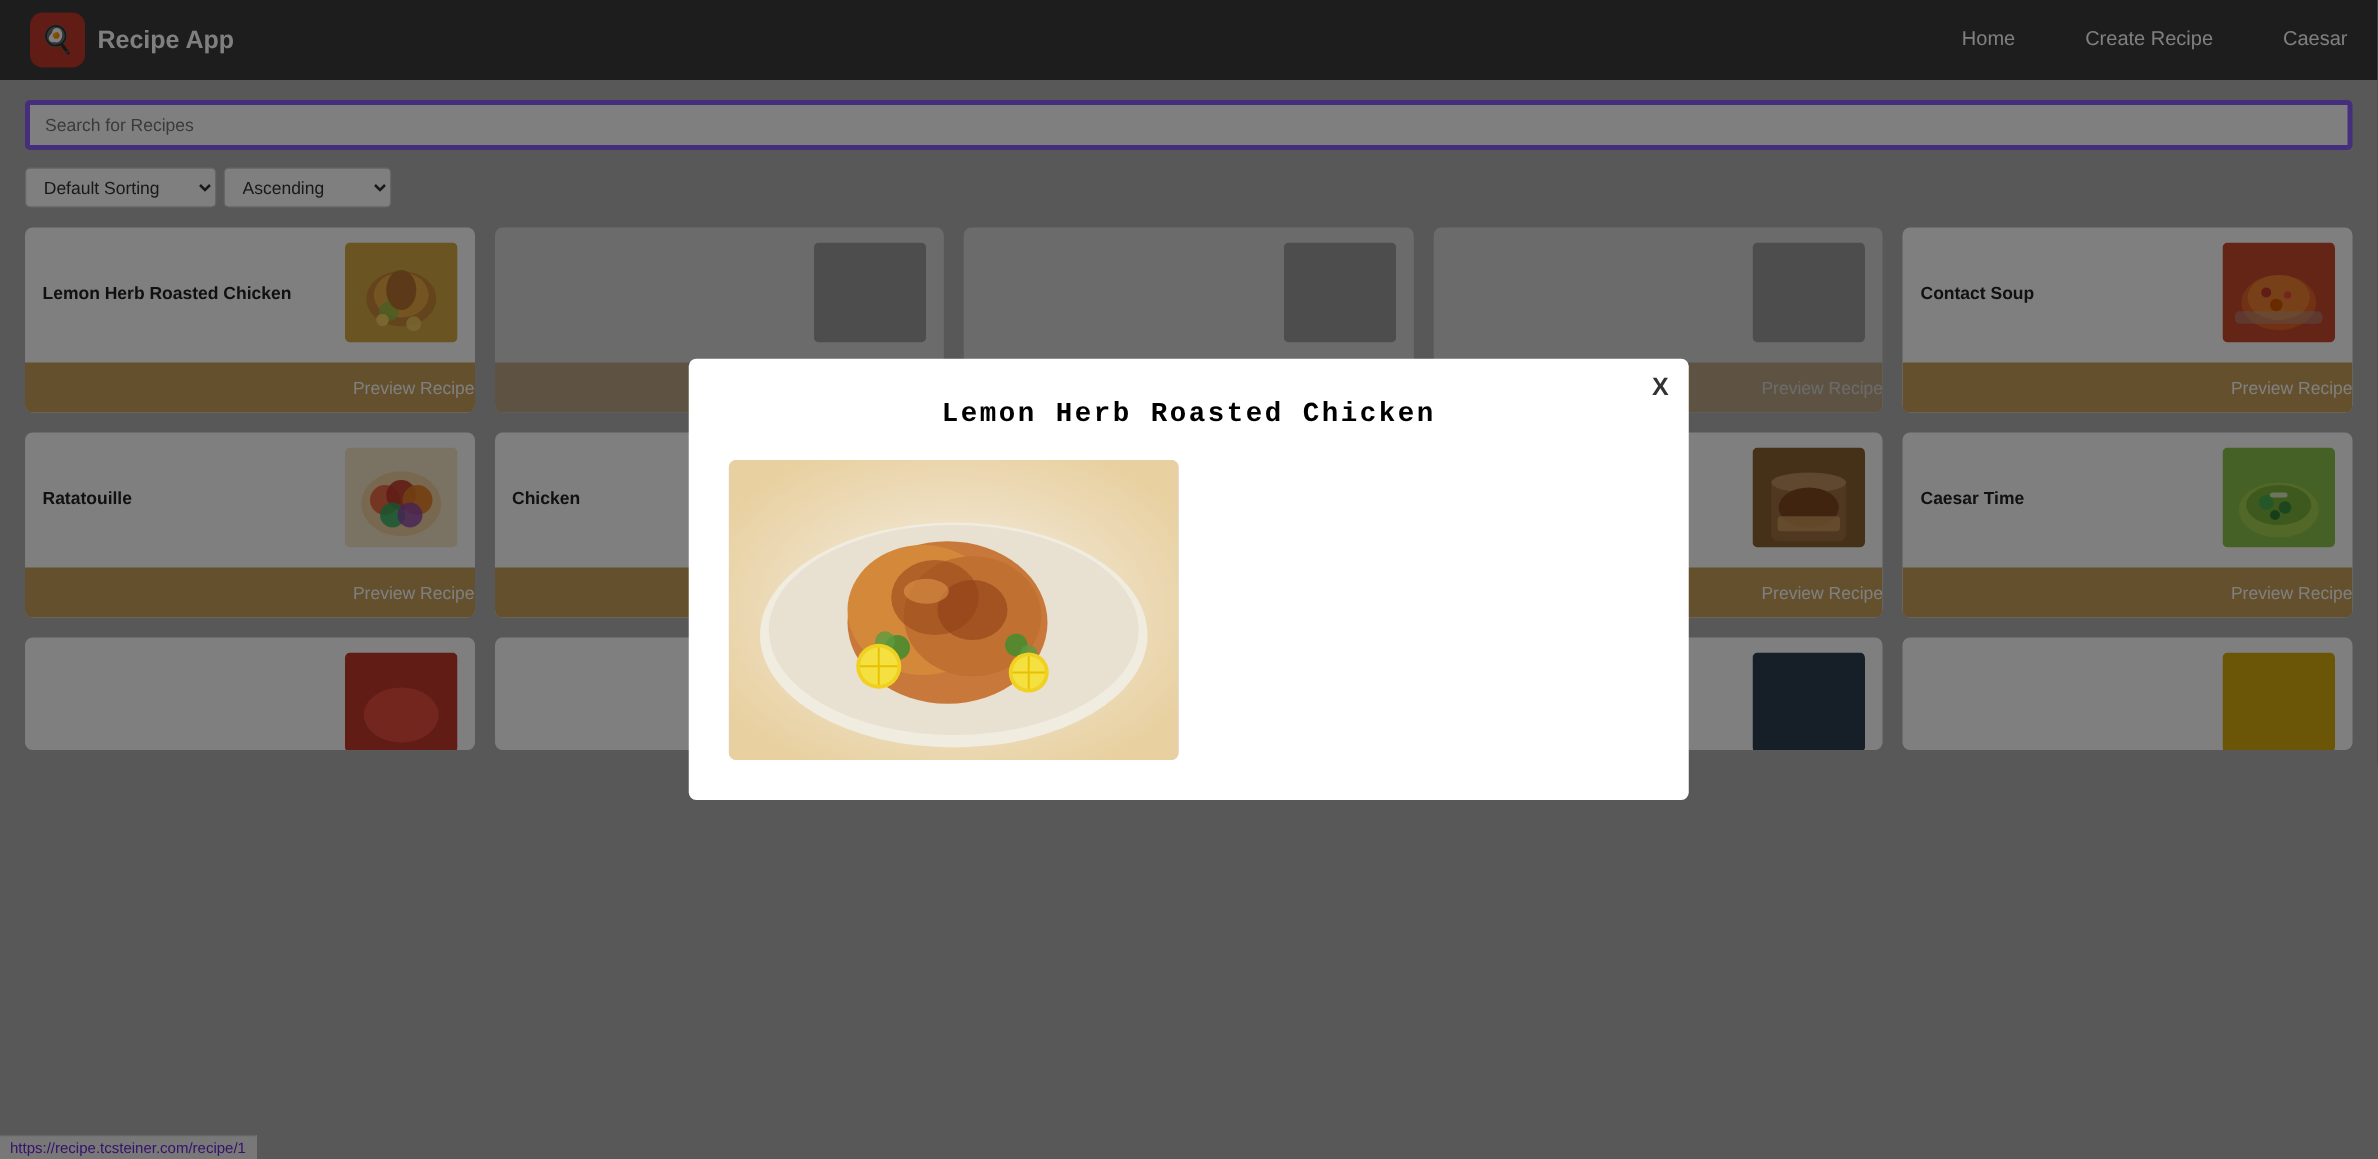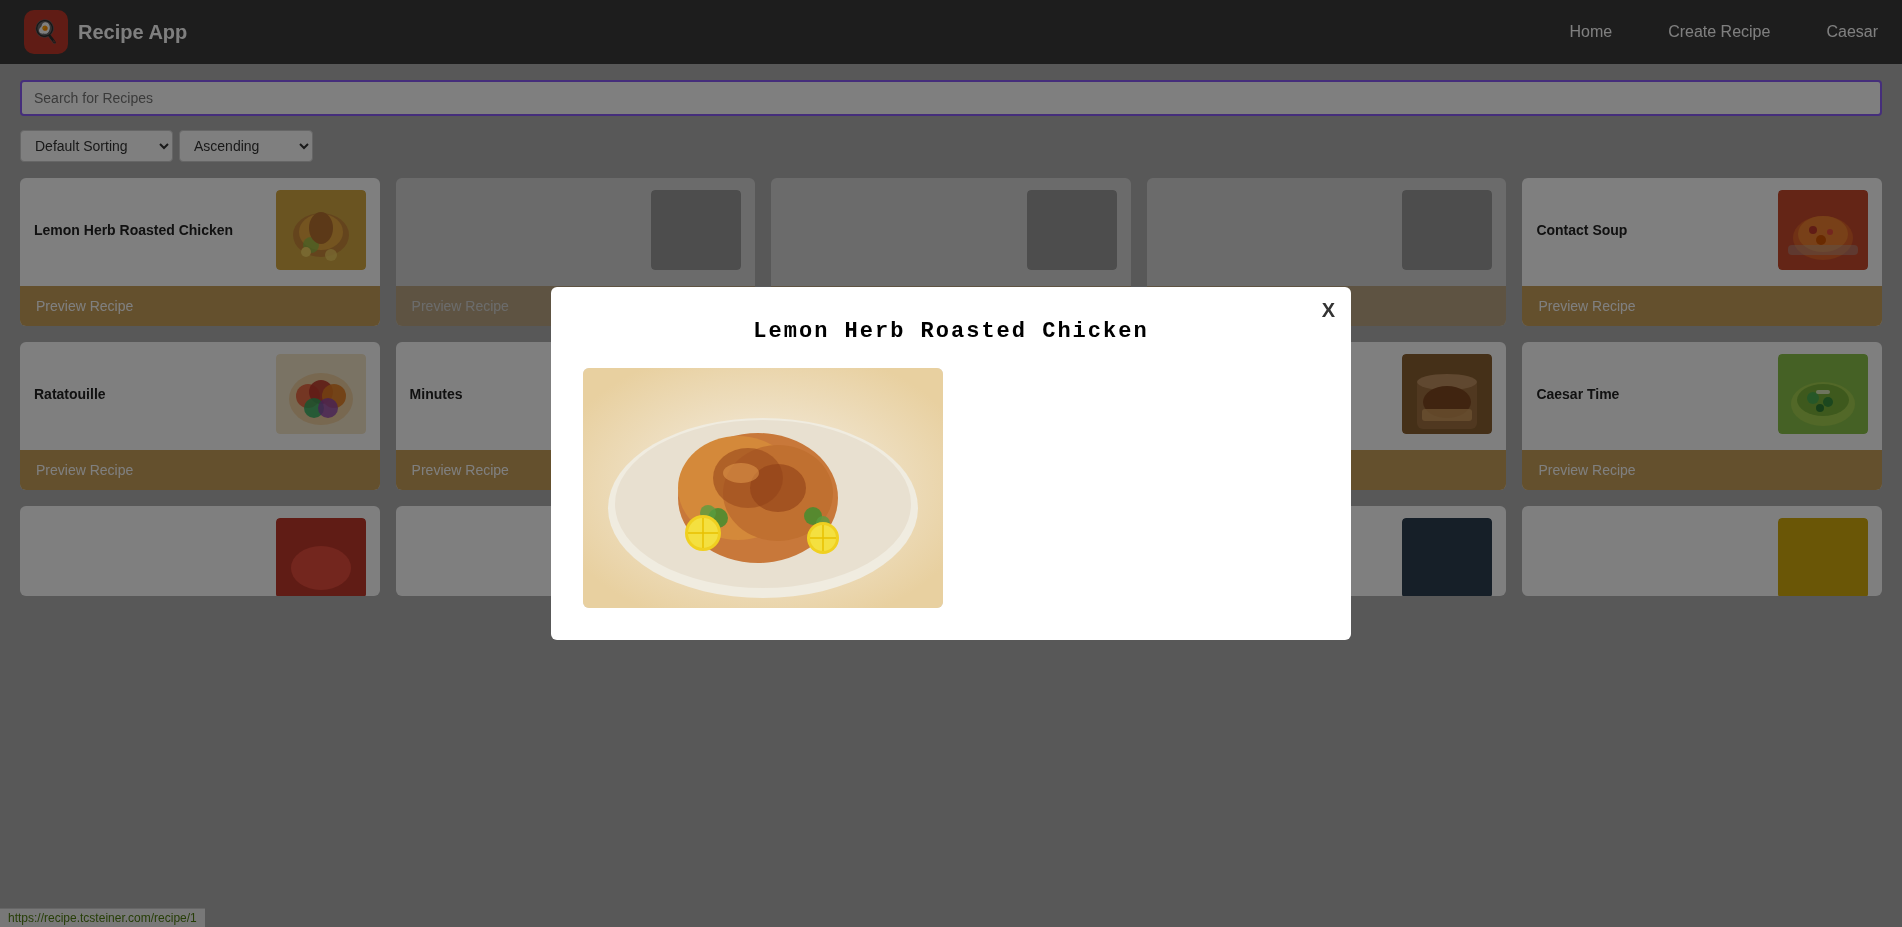--- a/index.html
+++ b/index.html
@@ -51,21 +51,21 @@
     .page-content {
       background: #b0b0b0;
       min-height: calc(927px - 64px);
       padding: 16px 20px;
       position: relative;
     }
 
     
     .search-bar {
       background: #fff;
-      border: 2px solid #8b5cf6;
+      border: 4px solid #8b5cf6;
       border-radius: 4px;
       padding: 8px 12px;
       width: 100%;
       font-size: 14px;
       color: #999;
       margin-bottom: 14px;
     }
 
     
     .sort-controls {
@@ -115,24 +115,24 @@
       flex: 1;
       line-height: 1.3;
     }
 
     .preview-btn {
       display: block;
       width: 100%;
       background: #c8a05a;
       color: #fff;
       border: none;
-      padding: 12px 16px;
+      padding: 12px 0;
       font-size: 14px;
       cursor: pointer;
-      text-align: left;
+      text-align: right;
       margin-top: 8px;
     }
 
     
     .modal-overlay {
       position: fixed;
       top: 0; left: 0; right: 0; bottom: 0;
       background: rgba(0,0,0,0.5);
       display: flex;
       align-items: center;
@@ -213,21 +213,21 @@
 
     
     .status-bar {
       position: fixed;
       bottom: 0;
       left: 0;
       background: #f0f0f0;
       border-top: 1px solid #ccc;
       padding: 2px 8px;
       font-size: 12px;
-      color: #4d7c0f;
+      color: #6d28d9;
     }
 
     
     .svg-recipe {
       width: 90px;
       height: 80px;
       border-radius: 4px;
     }
   </style>
 </head>
@@ -344,21 +344,21 @@
           <circle cx="58" cy="42" r="12" fill="#e67e22" opacity="0.9"></circle>
           <circle cx="38" cy="54" r="10" fill="#27ae60" opacity="0.8"></circle>
           <circle cx="52" cy="54" r="10" fill="#8e44ad" opacity="0.8"></circle>
         </svg>
       </div>
       <button class="preview-btn">Preview Recipe</button>
     </div>
 
     <div class="recipe-card">
       <div class="card-top">
-        <div class="card-title">Minutes</div>
+        <div class="card-title">Chicken</div>
         <svg class="svg-recipe" viewBox="0 0 90 80">
           <rect width="90" height="80" fill="#e8d080" rx="4"></rect>
           <ellipse cx="45" cy="50" rx="35" ry="24" fill="#d4a830"></ellipse>
           <ellipse cx="45" cy="46" rx="28" ry="19" fill="#f0c040"></ellipse>
           <ellipse cx="45" cy="44" rx="22" ry="15" fill="#e8b020"></ellipse>
           <circle cx="38" cy="42" r="5" fill="#c0392b" opacity="0.8"></circle>
           <circle cx="52" cy="44" r="4" fill="#c0392b" opacity="0.8"></circle>
           <circle cx="44" cy="50" r="4" fill="#8b4513" opacity="0.7"></circle>
         </svg>
       </div>

